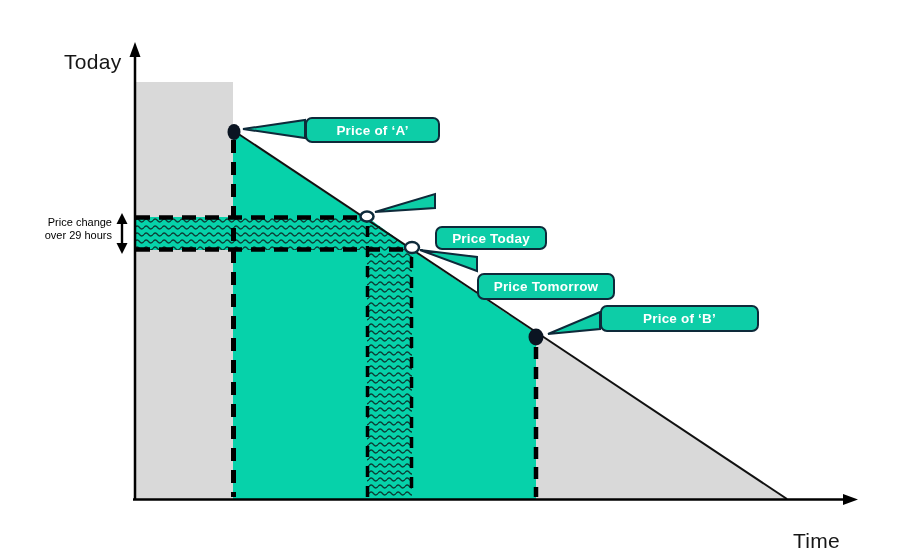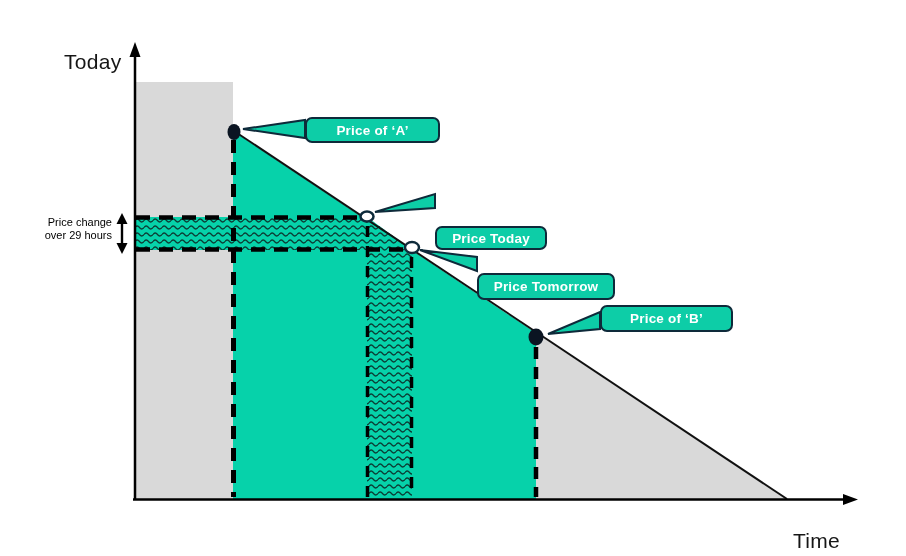--- a/index.html
+++ b/index.html
@@ -79,17 +79,17 @@
 
 <div class="callout-box" style="left:305px;top:117px;width:135px;height:26px;">
   <span>Price of ‘A’</span>
 </div>
 <div class="callout-box" style="left:435px;top:190px;width:112px;height:24px;margin-top:36px;">
   <span>Price Today</span>
 </div>
 <div class="callout-box" style="left:477px;top:252px;width:138px;height:27px;margin-top:21px;">
   <span>Price Tomorrow</span>
 </div>
-<div class="callout-box" style="left:600px;top:305px;width:133px;height:27px;">
+<div class="callout-box" style="left:600px;top:305px;width:159px;height:27px;">
   <span>Price of ‘B’</span>
 </div>
 
 </div>
 
 </body></html>

